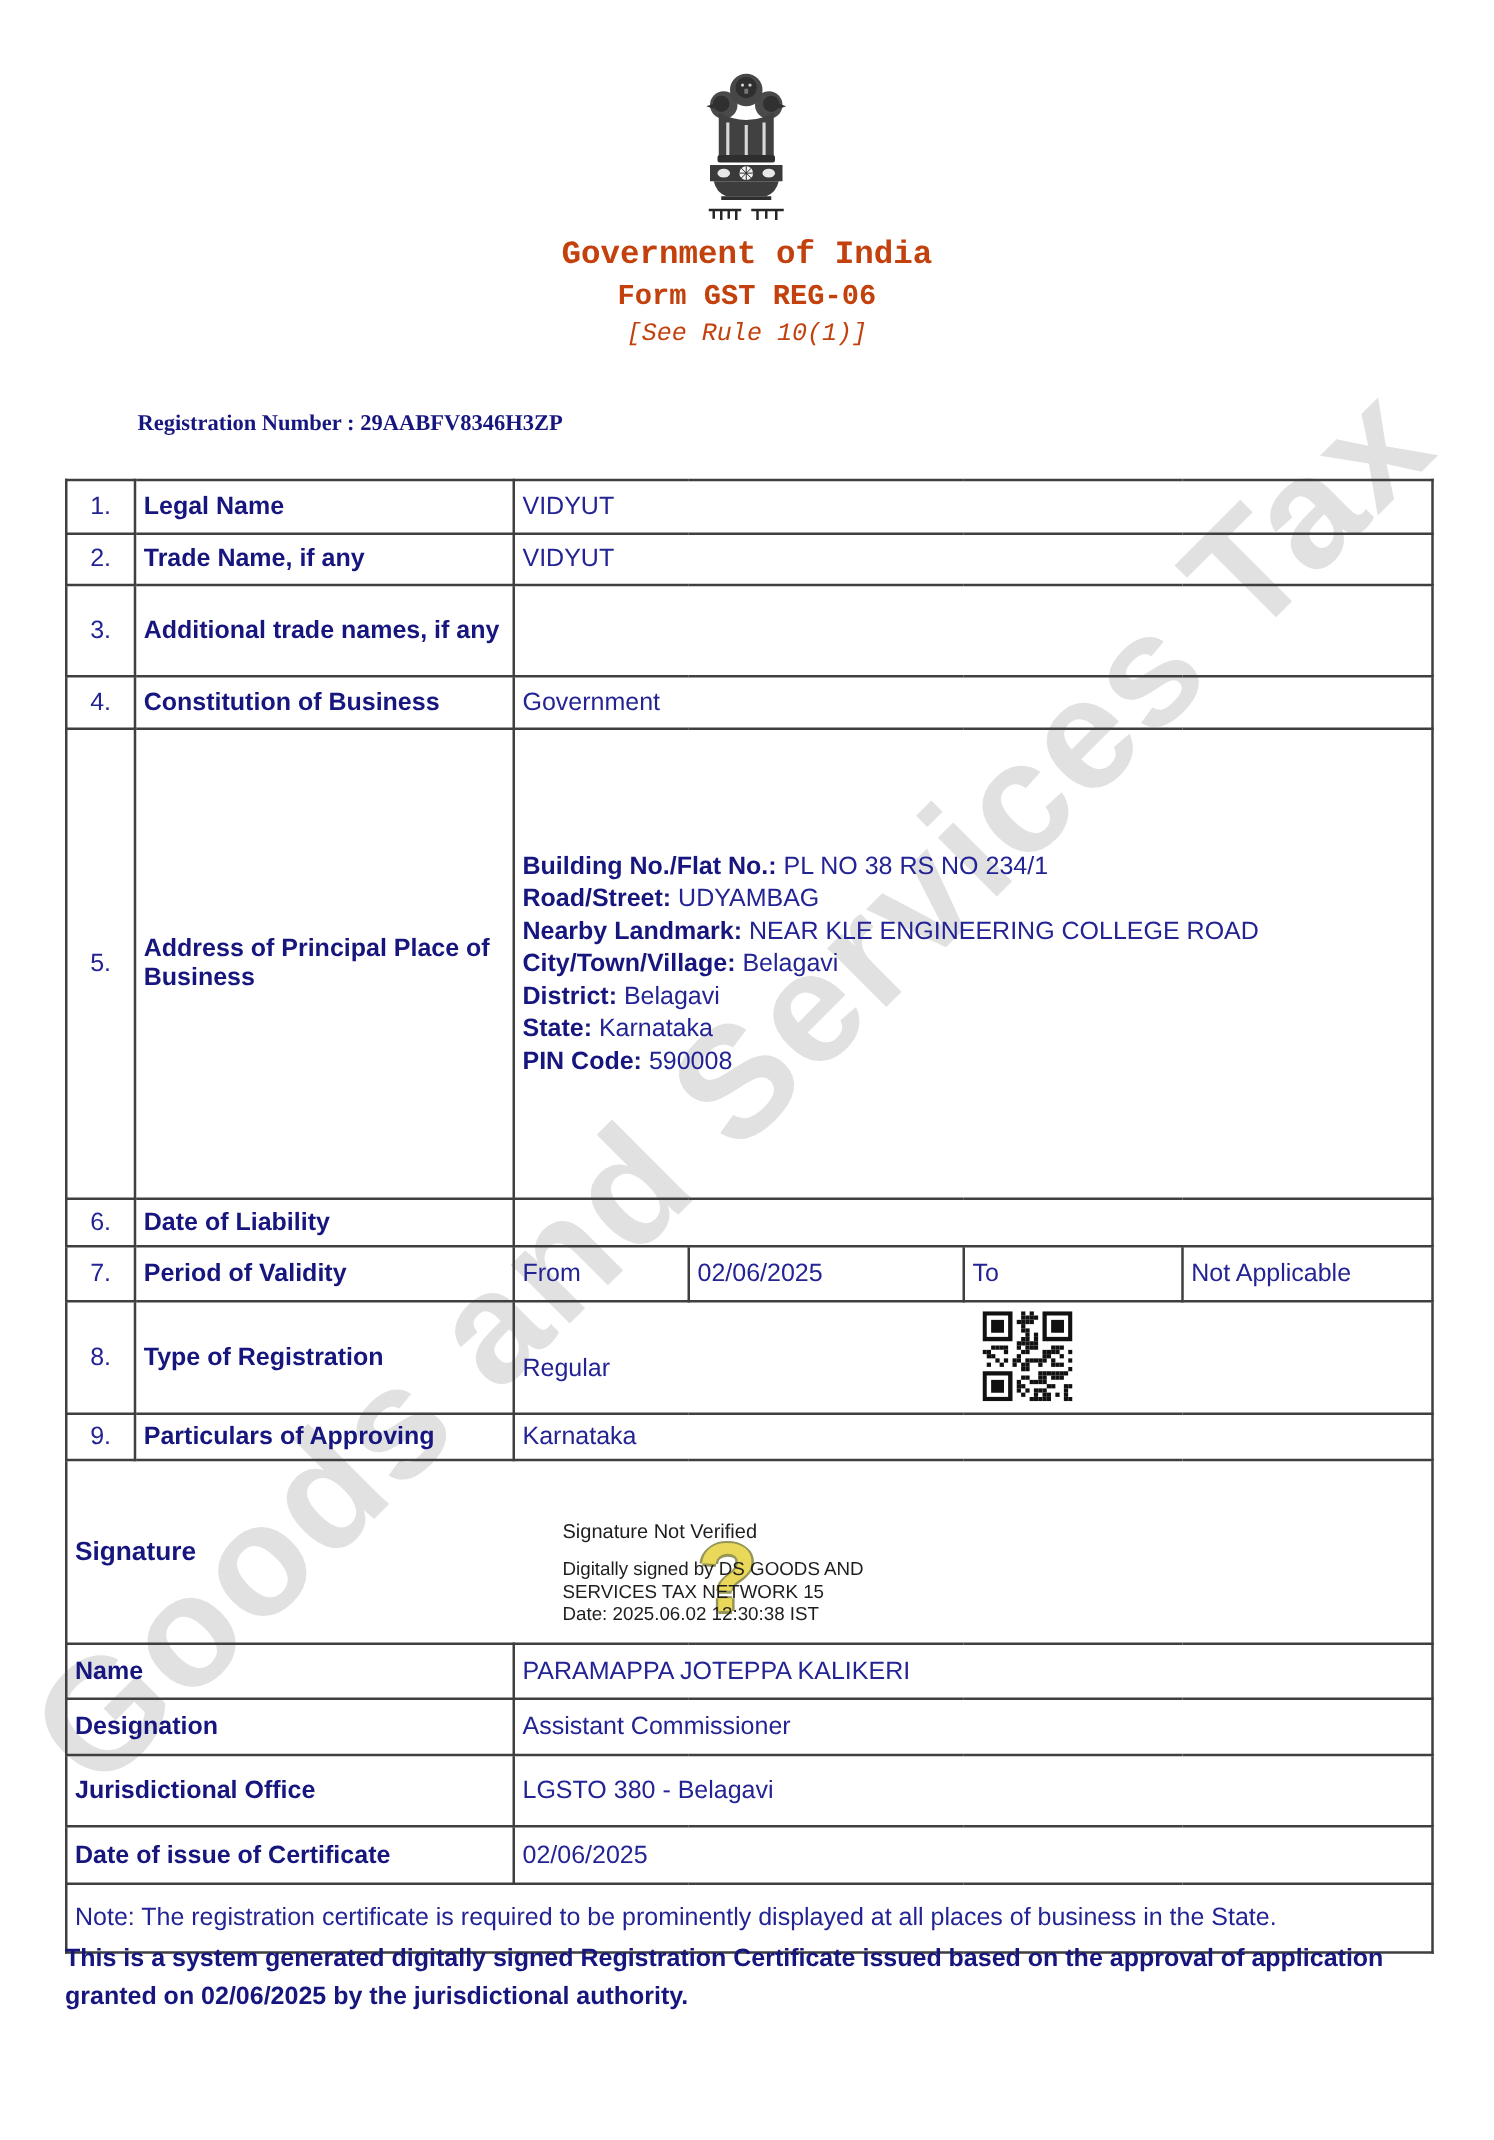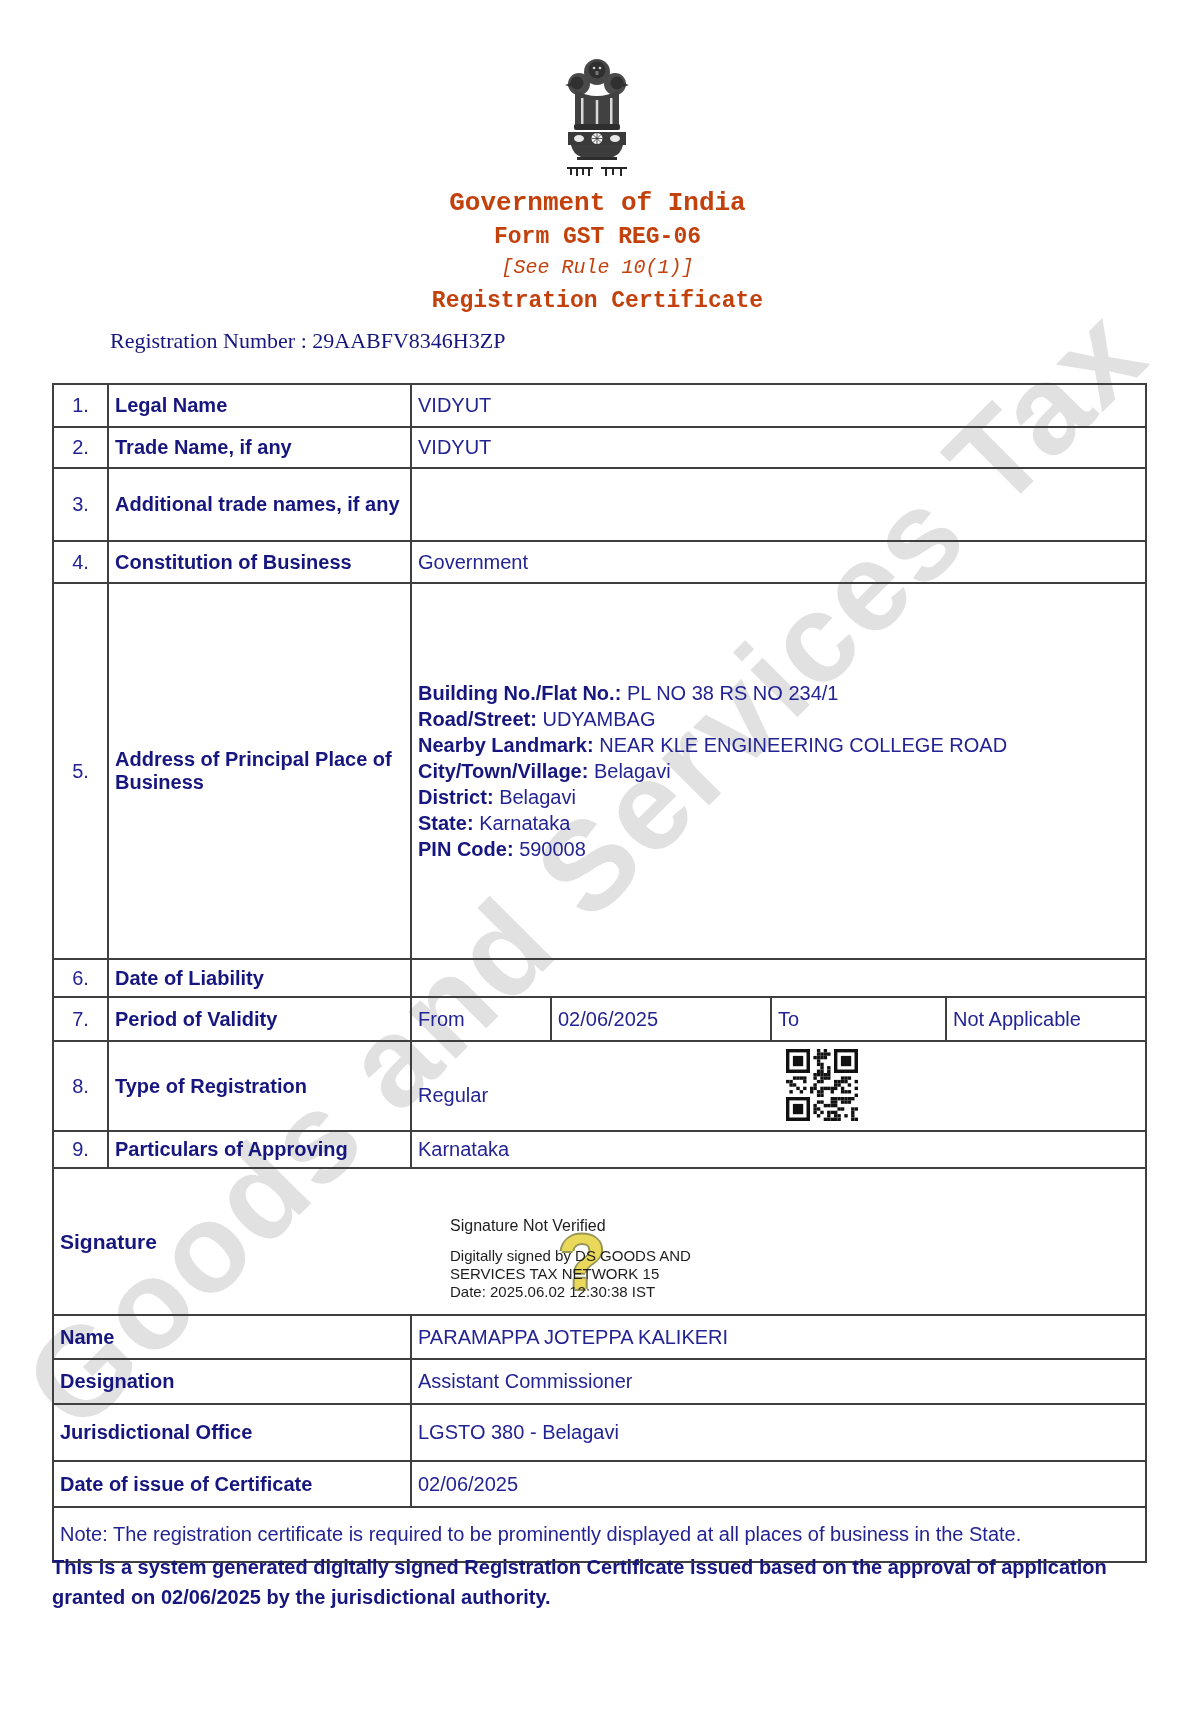--- a/index.html
+++ b/index.html
@@ -21,21 +21,21 @@
   }
   
   .hdr{position:absolute;left:0;width:1195px;text-align:center;z-index:2;
        font-family:Liberation Mono, monospace;color:#c2410c;}
   #gov-title{top:188px;font-size:26px;font-weight:bold;}
   #form-title{top:224px;font-size:23px;font-weight:bold;}
   #rule-line{top:256px;font-size:20px;font-style:italic;font-weight:normal;}
   #cert-title{top:288px;font-size:23px;font-weight:bold;}
   #reg-number{position:absolute;left:110px;top:328px;z-index:2;
       font-family:"Liberation Serif",serif;color:#16167E;
-      font-size:22px;font-weight:normal;}
+      font-size:18px;font-weight:bold;}
   #emblem{position:absolute;left:561px;top:54px;z-index:2;}
   
   #cert-table{
     position:absolute;left:52px;top:383px;z-index:2;
     width:1093px;border-collapse:collapse;table-layout:fixed;
     font-size:20px;color:#232394;
   }
   #cert-table td{
     border:2px solid #3f3f3f;
     padding:4px 6px;vertical-align:middle;
@@ -129,21 +129,20 @@
         <line x1="45" y1="114" x2="45" y2="122"></line>
           <line x1="52" y1="114" x2="52" y2="121"></line>
         <line x1="60" y1="114" x2="60" y2="122"></line>
       </g>
     </svg>
   </div>
 
   <div class="hdr" id="gov-title">Government of India</div>
   <div class="hdr" id="form-title">Form GST REG-06</div>
   <div class="hdr" id="rule-line">[See Rule 10(1)]</div>
-  <div class="hdr" id="cert-title">Registration Certificate</div>
   <div id="reg-number">Registration Number : 29AABFV8346H3ZP</div>
 
   <table id="cert-table">
     <colgroup>
       <col style="width:55px">
         <col style="width:303px">
         <col style="width:140px">
       <col style="width:220px">
         <col style="width:175px">
         <col style="width:200px">

